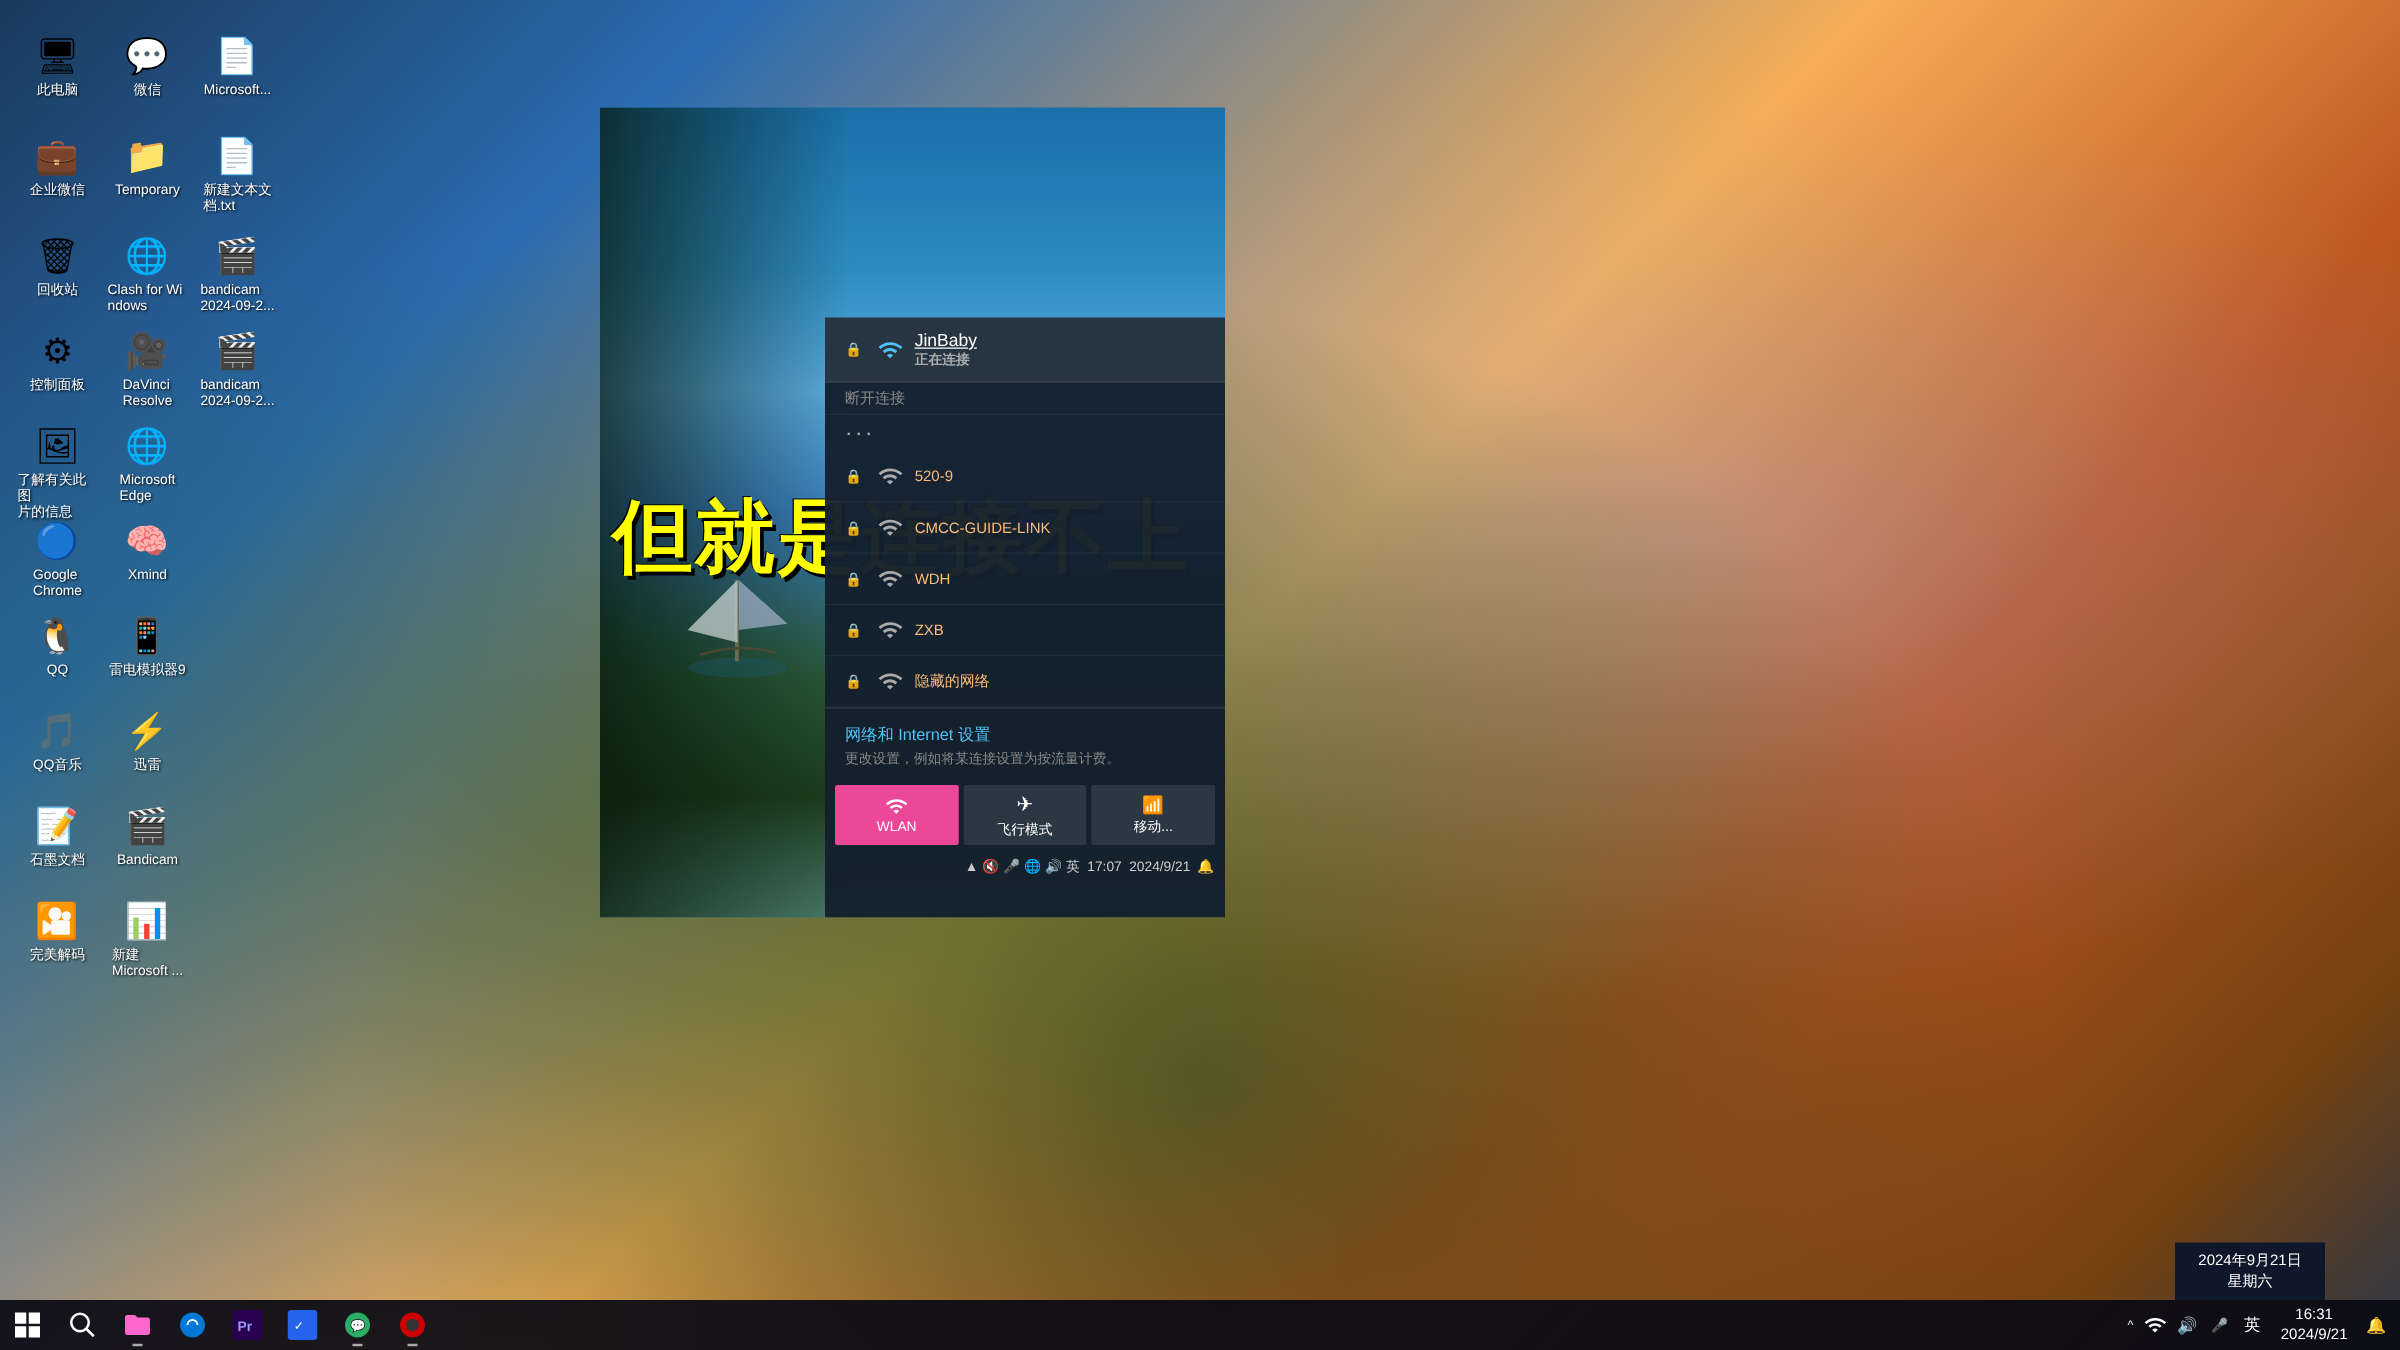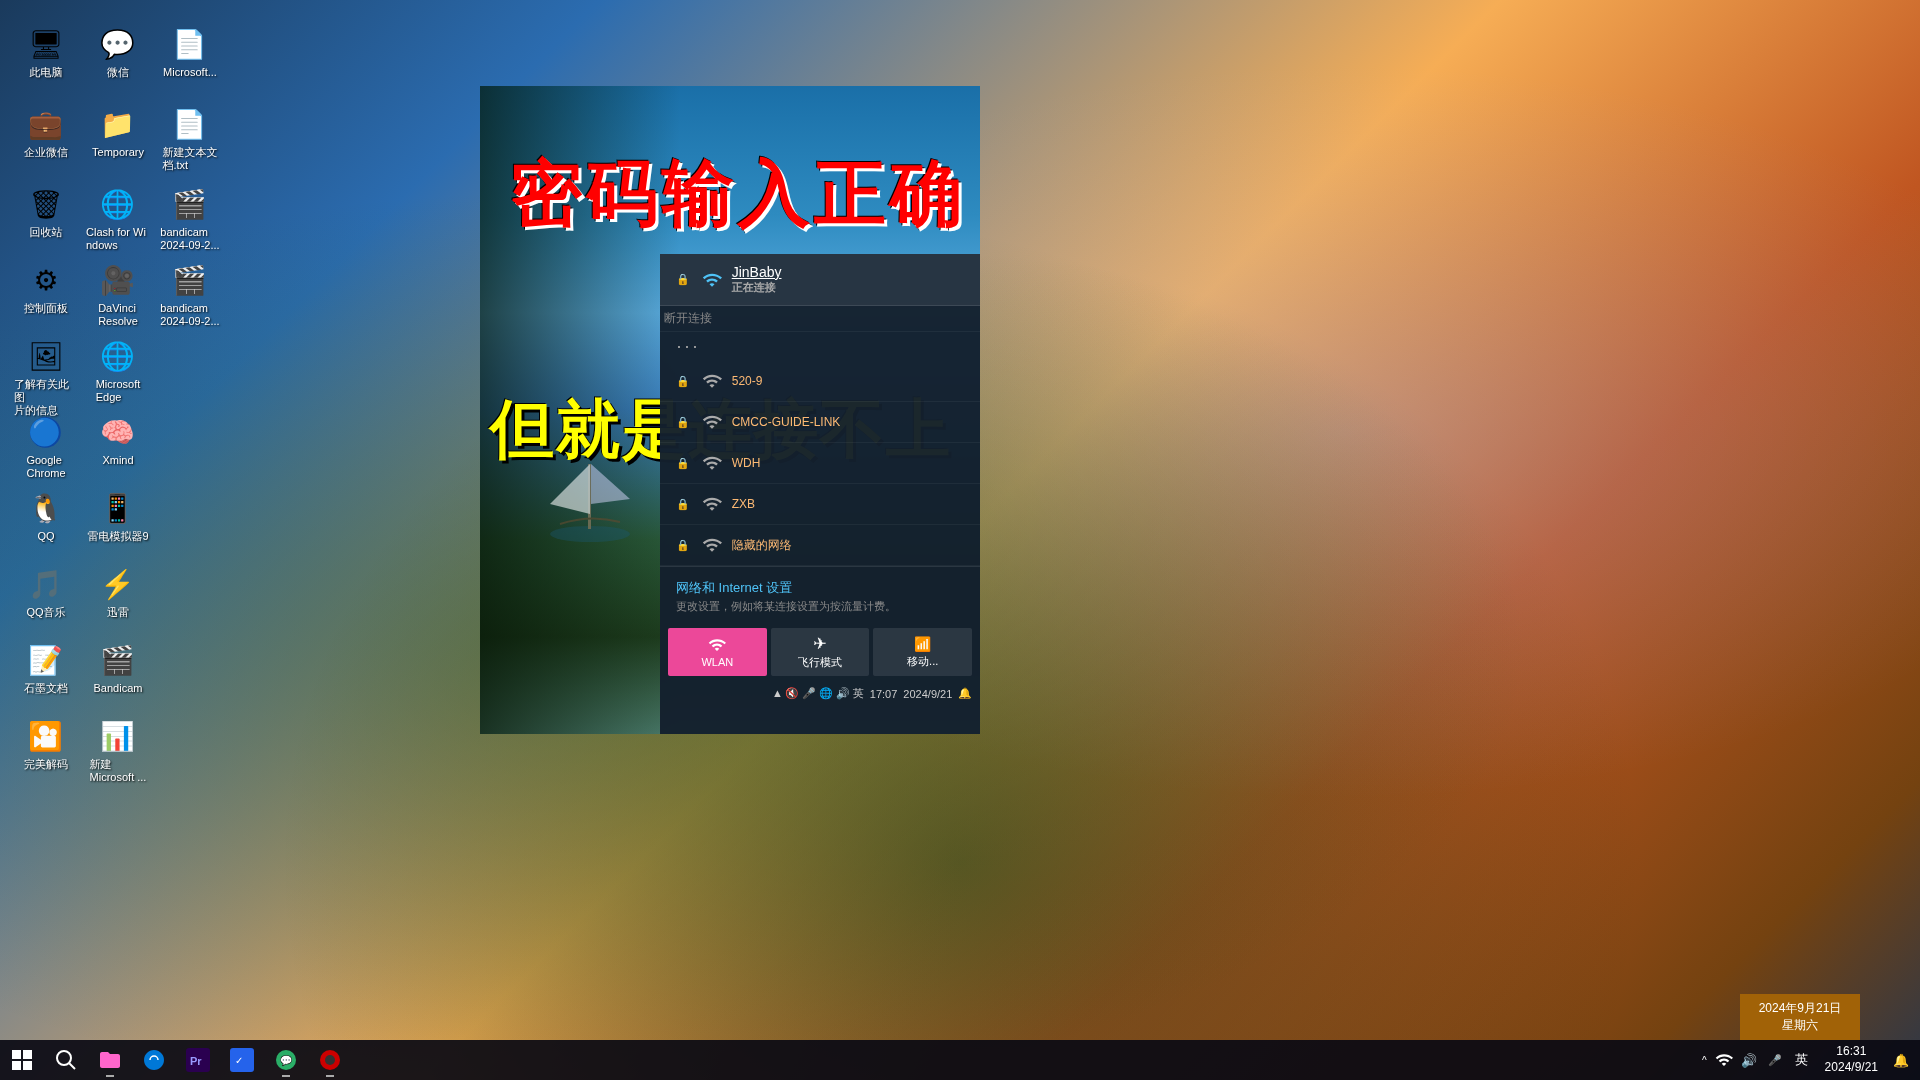--- a/index.html
+++ b/index.html
@@ -290,21 +290,21 @@
 
     .quick-action-btn.active {
       background: #ec4899;
     }
 
     
     #date-tooltip {
       position: absolute;
       right: 0;
       bottom: 40px;
-      background: #a16207;
+      background: #0f172a;
       color: #fff;
       padding: 6px 14px;
       font-size: 12px;
       z-index: 300;
       min-width: 120px;
       text-align: center;
     }
 
     
     .wifi-clock-row {
@@ -483,38 +483,37 @@
   <div class="sailboat-area">
     <svg width="120" height="160" viewBox="0 0 120 160" style="opacity:0.7">
       <ellipse cx="60" cy="150" rx="40" ry="8" fill="#1a5a7a" opacity="0.5"></ellipse>
       <rect x="58" y="80" width="3" height="65" fill="#8a7a60"></rect>
       <polygon points="60,80 60,130 20,120" fill="rgba(255,255,255,0.8)"></polygon>
       <polygon points="61,80 61,120 100,115" fill="rgba(220,220,255,0.7)"></polygon>
       <path d="M 30 140 Q 60 130 90 138" stroke="#5a4a30" stroke-width="2" fill="none"></path>
     </svg>
   </div>
 
-  <div class="overlay-text-1">密码输入正确</div>
 
   <div class="overlay-text-2">但就是连接不上</div>
 
   <div id="wifi-overlay">
 
     <div class="wifi-connected-item">
       <span class="lock-icon-small">🔒</span>
       <svg class="wifi-icon-svg" viewBox="0 0 24 24">
         <path d="M1 9l2 2c5.07-5.07 13.93-5.07 19 0l2-2C16.93 2.93 7.08 2.93 1 9zm8 8l3 3 3-3c-1.65-1.66-4.34-1.66-6 0zm-4-4l2 2c2.76-2.76 7.24-2.76 10 0l2-2C15.14 9.14 8.87 9.14 5 13z" fill="#4fc3f7"></path>
       </svg>
       <div>
         <div class="wifi-name">JinBaby</div>
         <div class="wifi-status">正在连接</div>
       </div>
     </div>
 
-    <div style="padding:4px 4px; font-size:12px; color:#888; cursor:pointer; border-bottom:1px solid rgba(255,255,255,0.05);">断开连接</div>
+    <div style="padding:4px 16px; font-size:12px; color:#888; cursor:pointer; border-bottom:1px solid rgba(255,255,255,0.05);">断开连接</div>
 
     <div id="more-wifi-dots">···</div>
 
     <div class="wifi-network-item">
       <span class="lock-icon-small">🔒</span>
       <svg class="wifi-icon-svg" viewBox="0 0 24 24">
         <path d="M1 9l2 2c5.07-5.07 13.93-5.07 19 0l2-2C16.93 2.93 7.08 2.93 1 9zm8 8l3 3 3-3c-1.65-1.66-4.34-1.66-6 0zm-4-4l2 2c2.76-2.76 7.24-2.76 10 0l2-2C15.14 9.14 8.87 9.14 5 13z" fill="#aaa"></path>
       </svg>
       <span class="net-name">520-9</span>
     </div>

